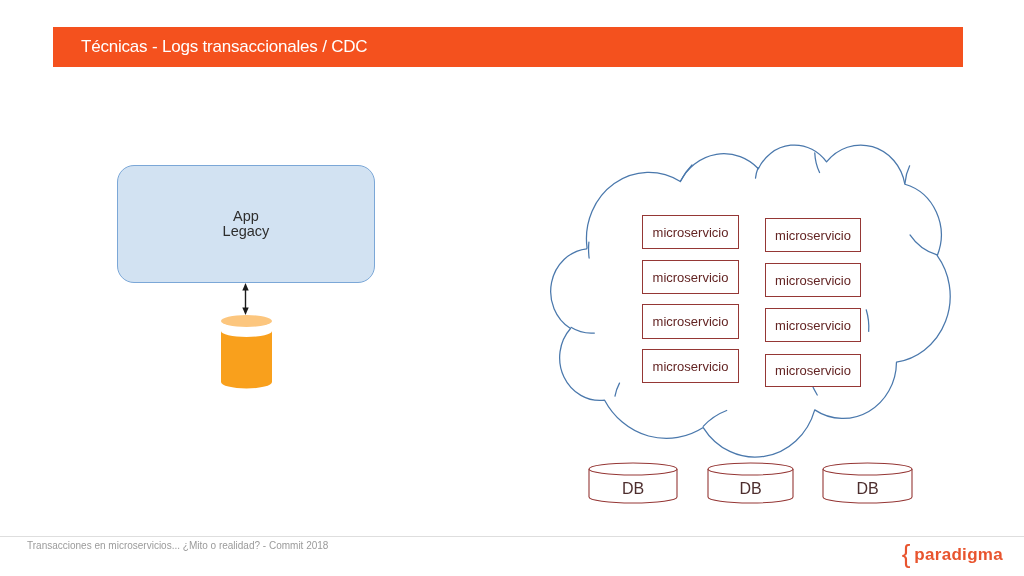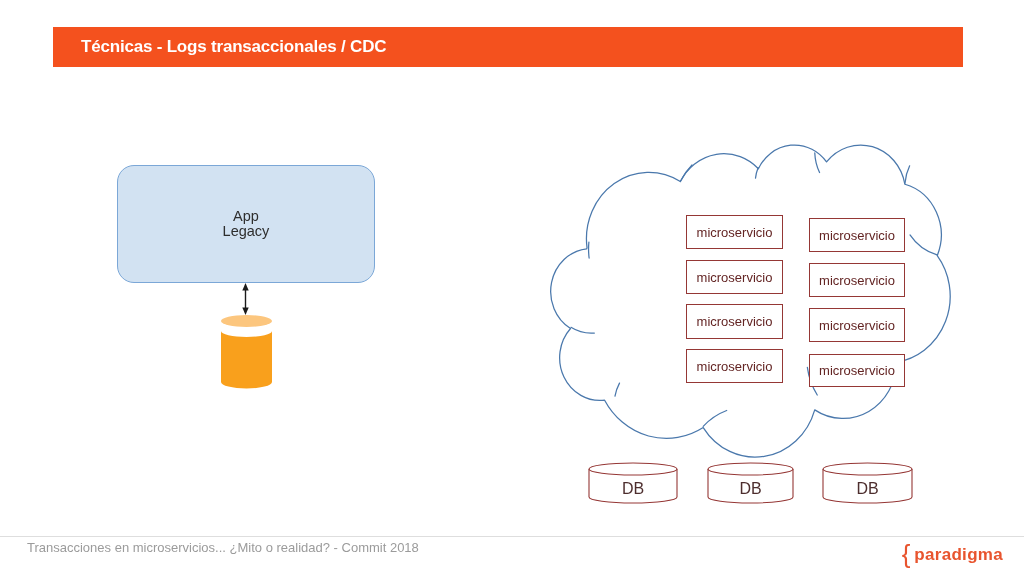--- a/index.html
+++ b/index.html
@@ -2,41 +2,41 @@
 <html><head>
 <meta charset="utf-8">
 <style>
   html,body{margin:0;padding:0;background:#ffffff;}
   .slide{
     position:relative;width:1024px;height:576px;background:#ffffff;overflow:hidden;
     font-family:"Liberation Sans","DejaVu Sans",sans-serif;
   }
   .title-bar{
     position:absolute;left:53px;top:27px;width:910px;height:40px;
-    background:#F4511E;display:flex;align-items:center;box-sizing:border-box;padding-left:28px;font-weight:bold;
+    background:#F4511E;display:flex;align-items:center;box-sizing:border-box;padding-left:28px;
   }
   .title-bar span{color:#ffffff;font-size:17px;letter-spacing:-0.2px;}
   #diagram-svg{position:absolute;left:0;top:0;}
   .legacy-box{
     position:absolute;left:117px;top:165px;width:258px;height:118px;box-sizing:border-box;
     background:#D2E2F2;border:1.4px solid #7BA7D7;border-radius:17px;
     display:flex;flex-direction:column;align-items:center;justify-content:center;
     font-size:14.5px;line-height:15.5px;color:#2E2E2E;text-align:center;
   }
   .ms-box{
     position:absolute;box-sizing:border-box;background:#ffffff;border:1px solid #953735;
     display:flex;align-items:center;justify-content:center;
-    font-size:13px;color:#632423;margin-left:44px;
+    font-size:13px;color:#632423;
   }
   .db-label{
     position:absolute;top:480px;height:13px;text-align:center;
     font-size:16px;color:#4D2E2E;
   }
   .footer-line{position:absolute;left:0;top:536px;width:1024px;height:1px;background:#DEDEDE;}
-  .footer-text{position:absolute;left:27px;top:540px;font-size:13px;color:#9B9B9B;letter-spacing:0;}
+  .footer-text{position:absolute;left:27px;top:540px;font-size:10px;color:#9B9B9B;letter-spacing:0;}
   .brand{
     position:absolute;right:21px;top:542px;display:flex;align-items:center;color:#E8542E;
   }
   .brand .brace{font-size:26px;font-weight:300;line-height:26px;margin-right:4px;transform:translateY(-1px);}
   .brand .name{font-size:17px;font-weight:bold;letter-spacing:0.3px;text-align:right;}
 </style>
 </head>
 <body>
 
 <div class="slide">

